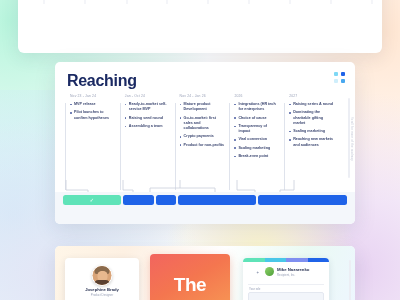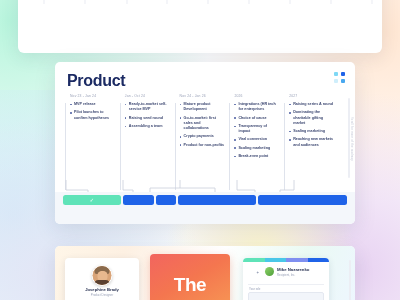--- a/index.html
+++ b/index.html
@@ -180,21 +180,21 @@
             <path d="M354,40 L354,56"></path>
         </g>
       </svg>
       <div id="flow-nodes"></div>
     </div>
 
   </div>
 
   <div class="panel-road">
 
-    <div class="road-title">Product</div>
+    <div class="road-title">Reaching</div>
 
     <div class="road-logo">
       <i class="a"></i>
         <i class="b"></i>
         <i class="c"></i>
         <i class="d"></i>
     </div>
 
     <div class="cols" id="roadmap-cols">
         <div class="col">

